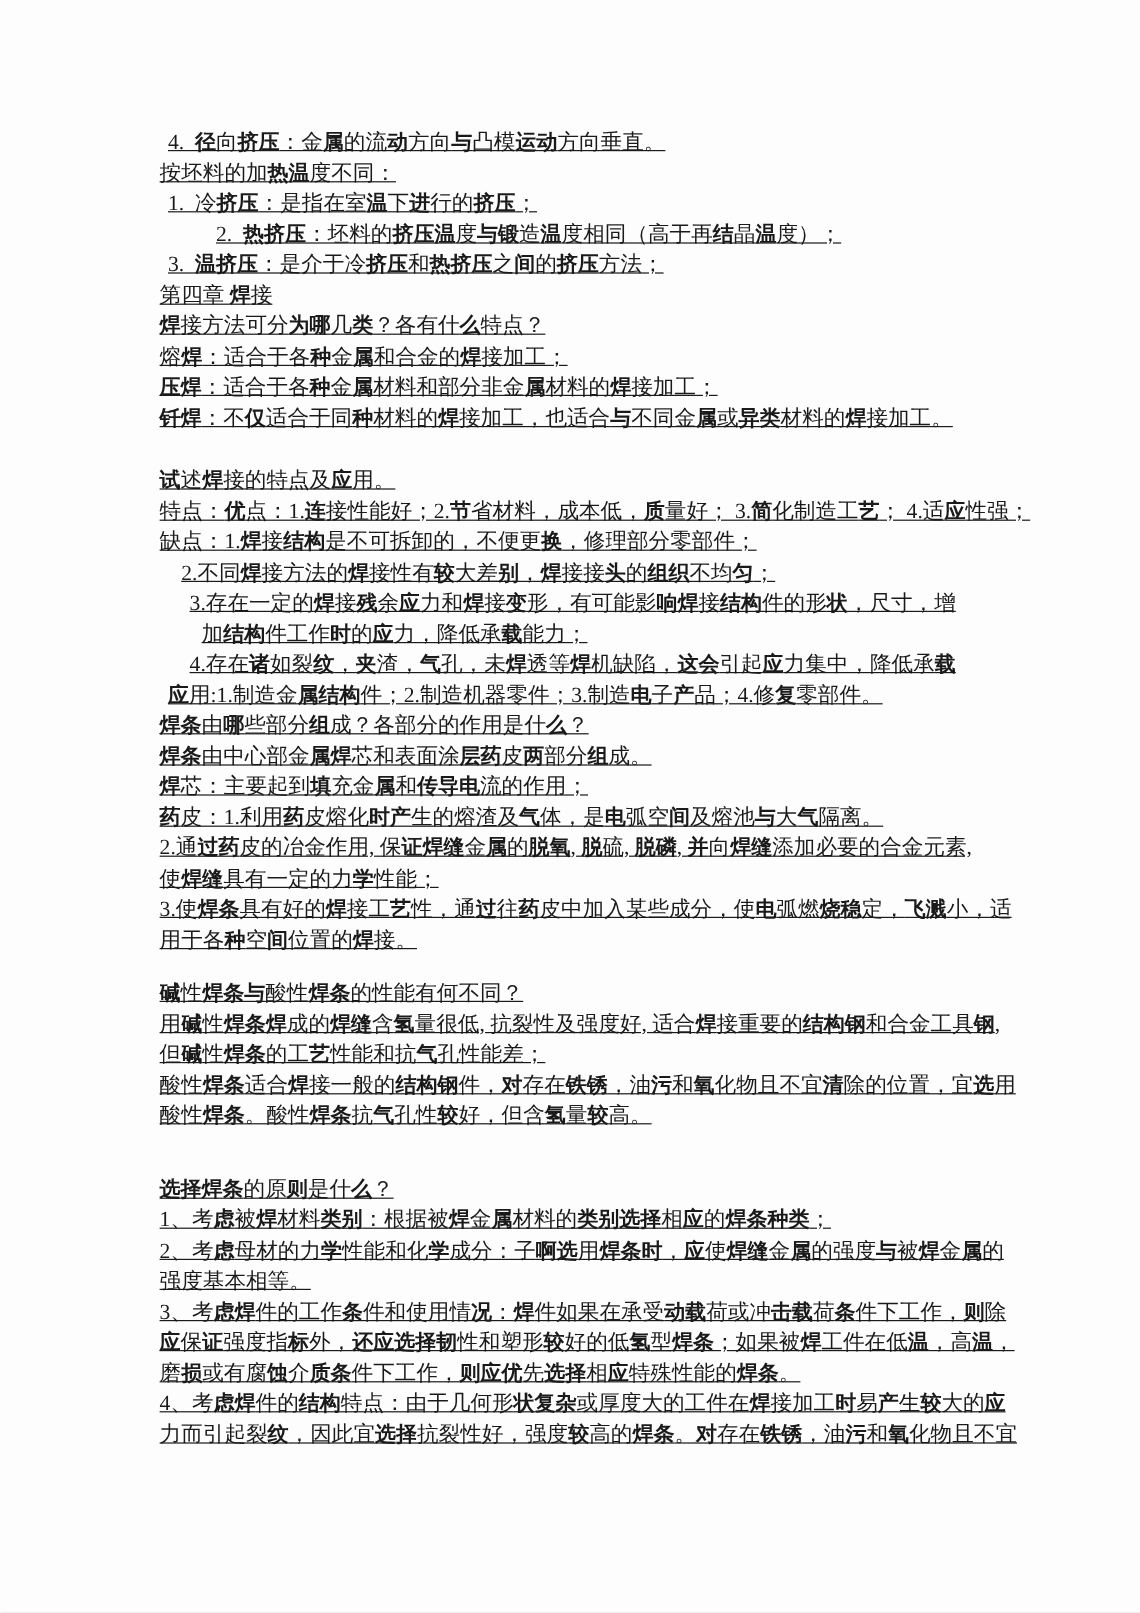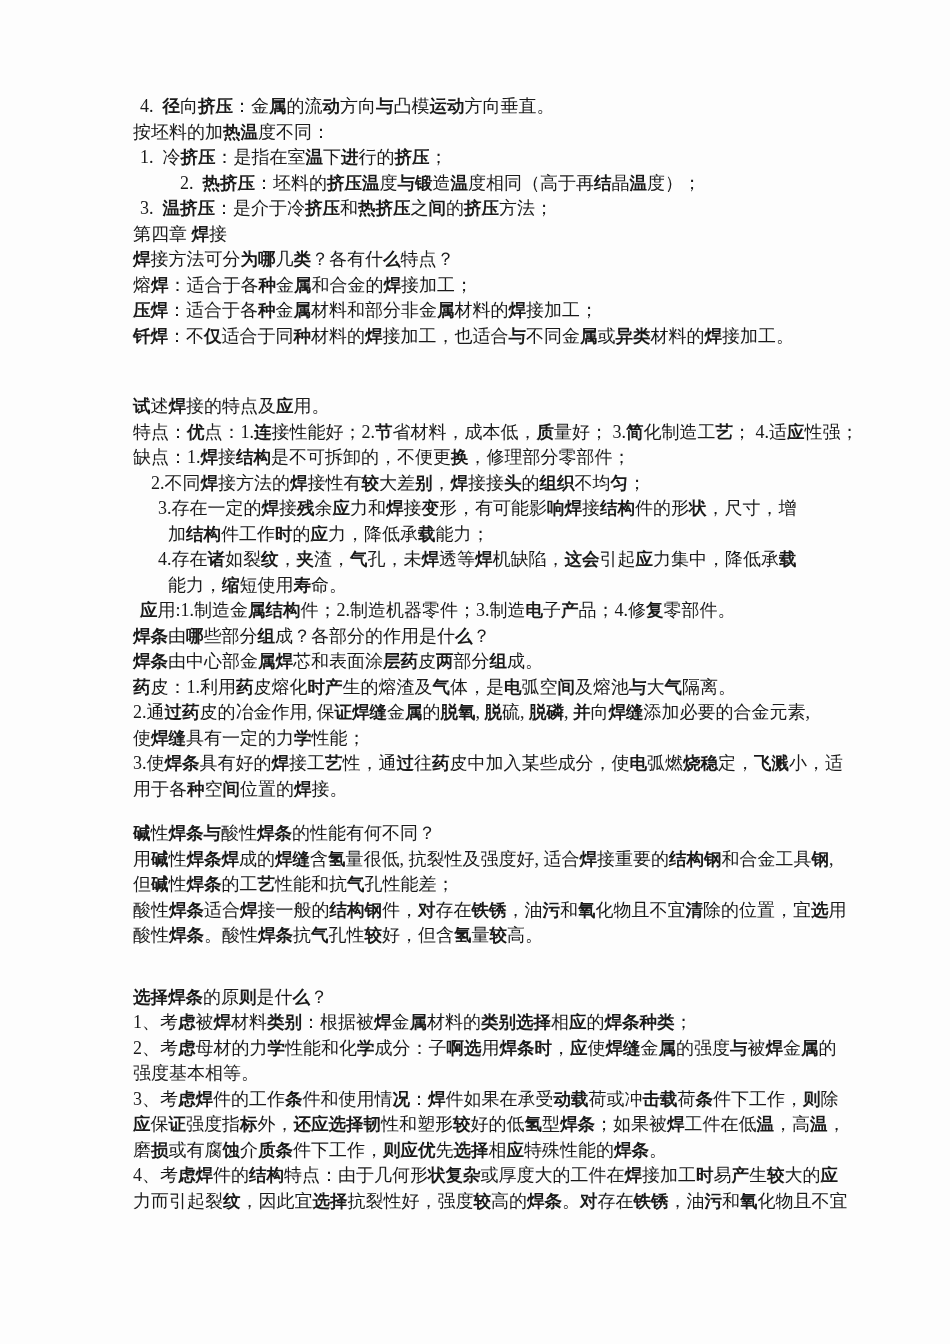--- a/index.html
+++ b/index.html
@@ -1,21 +1,21 @@
 <!DOCTYPE html>
 <html><head>
 <meta charset="utf-8">
 <style>
   html,body{margin:0;padding:0;background:#e8e8e8;}
   .page{
     width:950px;height:1344px;background:#fdfdfd;position:relative;
     font-family:"Liberation Serif","DejaVu Serif",serif;color:#1a1a1a;
     overflow:hidden;margin:0 auto;box-shadow:0 0 4px rgba(0,0,0,.2);
   }
-  .doc{position:absolute;left:133px;top:94px;width:684px;}
+  .doc{position:absolute;left:133px;top:106px;width:684px;text-decoration:underline;}
   .line{
     font-size:18px;line-height:25.5px;white-space:pre;
     font-weight:400;
   }
   .line b{
     font-weight:700;
     font-family:"Liberation Sans","DejaVu Sans",sans-serif;
     font-size:17.5px;
   }
   .center{text-align:left;}
@@ -28,31 +28,31 @@
       <div class="line" style="padding-left: 7px;">4.  <b>径</b>向<b>挤压</b>：金<b>属</b>的流<b>动</b>方向<b>与</b>凸模<b>运动</b>方向垂直。</div>
       <div class="line">按坯料的加<b>热温</b>度不同：</div>
       <div class="line" style="padding-left: 7px;">1.  冷<b>挤压</b>：是指在室<b>温</b>下<b>进</b>行的<b>挤压</b>；</div>
       <div class="line" style="padding-left: 7px; margin-left: 40px;">2.  <b>热挤压</b>：坯料的<b>挤压温</b>度<b>与锻</b>造<b>温</b>度相同（高于再<b>结</b>晶<b>温</b>度）；</div>
       <div class="line" style="padding-left: 7px;">3.  <b>温挤压</b>：是介于冷<b>挤压</b>和<b>热挤压</b>之<b>间</b>的<b>挤压</b>方法；</div>
       <div class="line center">第四章 <b>焊</b>接</div>
       <div class="line"><b>焊</b>接方法可分<b>为哪</b>几<b>类</b>？各有什<b>么</b>特点？</div>
       <div class="line">熔<b>焊</b>：适合于各<b>种</b>金<b>属</b>和合金的<b>焊</b>接加工；</div>
       <div class="line"><b>压焊</b>：适合于各<b>种</b>金<b>属</b>材料和部分非金<b>属</b>材料的<b>焊</b>接加工；</div>
       <div class="line"><b>钎焊</b>：不<b>仅</b>适合于同<b>种</b>材料的<b>焊</b>接加工，也适合<b>与</b>不同金<b>属</b>或<b>异类</b>材料的<b>焊</b>接加工。</div>
-      <div class="line" style="margin-top: 45px;"><b>试</b>述<b>焊</b>接的特点及<b>应</b>用。</div>
+      <div class="line" style="margin-top: 27px;"><b>试</b>述<b>焊</b>接的特点及<b>应</b>用。</div>
       <div class="line">特点：<b>优</b>点：1.<b>连</b>接性能好；2.<b>节</b>省材料，成本低，<b>质</b>量好； 3.<b>简</b>化制造工<b>艺</b>； 4.适<b>应</b>性强；</div>
       <div class="line">缺点：1.<b>焊</b>接<b>结构</b>是不可拆卸的，不便更<b>换</b>，修理部分零部件；</div>
       <div class="line" style="padding-left: 18px;">2.不同<b>焊</b>接方法的<b>焊</b>接性有<b>较</b>大差<b>别</b>，<b>焊</b>接接<b>头</b>的<b>组织</b>不均<b>匀</b>；</div>
       <div class="line" style="padding-left: 25px;">3.存在一定的<b>焊</b>接<b>残</b>余<b>应</b>力和<b>焊</b>接<b>变</b>形，有可能影<b>响焊</b>接<b>结构</b>件的形<b>状</b>，尺寸，增</div>
       <div class="line" style="padding-left: 35px;">加<b>结构</b>件工作<b>时</b>的<b>应</b>力，降低承<b>载</b>能力；</div>
       <div class="line" style="padding-left: 25px;">4.存在<b>诸</b>如裂<b>纹</b>，<b>夹</b>渣，<b>气</b>孔，未<b>焊</b>透等<b>焊</b>机缺陷，<b>这会</b>引起<b>应</b>力集中，降低承<b>载</b></div>
-      <div class="line" style="padding-left: 35px;">能力，<b>缩</b>短使用<b>寿</b>命。</div>
       <div class="line" style="padding-left: 7px;"><b>应</b>用:1.制造金<b>属结构</b>件；2.制造机器零件；3.制造<b>电</b>子<b>产</b>品；4.修<b>复</b>零部件。</div>
       <div class="line"><b>焊条</b>由<b>哪</b>些部分<b>组</b>成？各部分的作用是什<b>么</b>？</div>
       <div class="line"><b>焊条</b>由中心部金<b>属焊</b>芯和表面涂<b>层药</b>皮<b>两</b>部分<b>组</b>成。</div>
+      <div class="line"><b>焊</b>芯：主要起到<b>填</b>充金<b>属</b>和<b>传导电</b>流的作用；</div>
       <div class="line"><b>药</b>皮：1.利用<b>药</b>皮熔化<b>时产</b>生的熔渣及<b>气</b>体，是<b>电</b>弧空<b>间</b>及熔池<b>与</b>大<b>气</b>隔离。</div>
       <div class="line">2.通<b>过药</b>皮的冶金作用, 保<b>证焊缝</b>金<b>属</b>的<b>脱氧</b>, <b>脱</b>硫, <b>脱磷</b>, <b>并</b>向<b>焊缝</b>添加必要的合金元素,</div>
       <div class="line">使<b>焊缝</b>具有一定的力<b>学</b>性能；</div>
       <div class="line">3.使<b>焊条</b>具有好的<b>焊</b>接工<b>艺</b>性，通<b>过</b>往<b>药</b>皮中加入某些成分，使<b>电</b>弧燃<b>烧稳</b>定，<b>飞溅</b>小，适</div>
       <div class="line">用于各<b>种</b>空<b>间</b>位置的<b>焊</b>接。</div>
       <div class="line" style="margin-top: 19px;"><b>碱</b>性<b>焊条与</b>酸性<b>焊条</b>的性能有何不同？</div>
       <div class="line">用<b>碱</b>性<b>焊条焊</b>成的<b>焊缝</b>含<b>氢</b>量很低, 抗裂性及强度好, 适合<b>焊</b>接重要的<b>结构钢</b>和合金工具<b>钢</b>,</div>
       <div class="line">但<b>碱</b>性<b>焊条</b>的工<b>艺</b>性能和抗<b>气</b>孔性能差；</div>
       <div class="line">酸性<b>焊条</b>适合<b>焊</b>接一般的<b>结构钢</b>件，<b>对</b>存在<b>铁锈</b>，油<b>污</b>和<b>氧</b>化物且不宜<b>清</b>除的位置，宜<b>选</b>用</div>
       <div class="line">酸性<b>焊条</b>。酸性<b>焊条</b>抗<b>气</b>孔性<b>较</b>好，但含<b>氢</b>量<b>较</b>高。</div>

